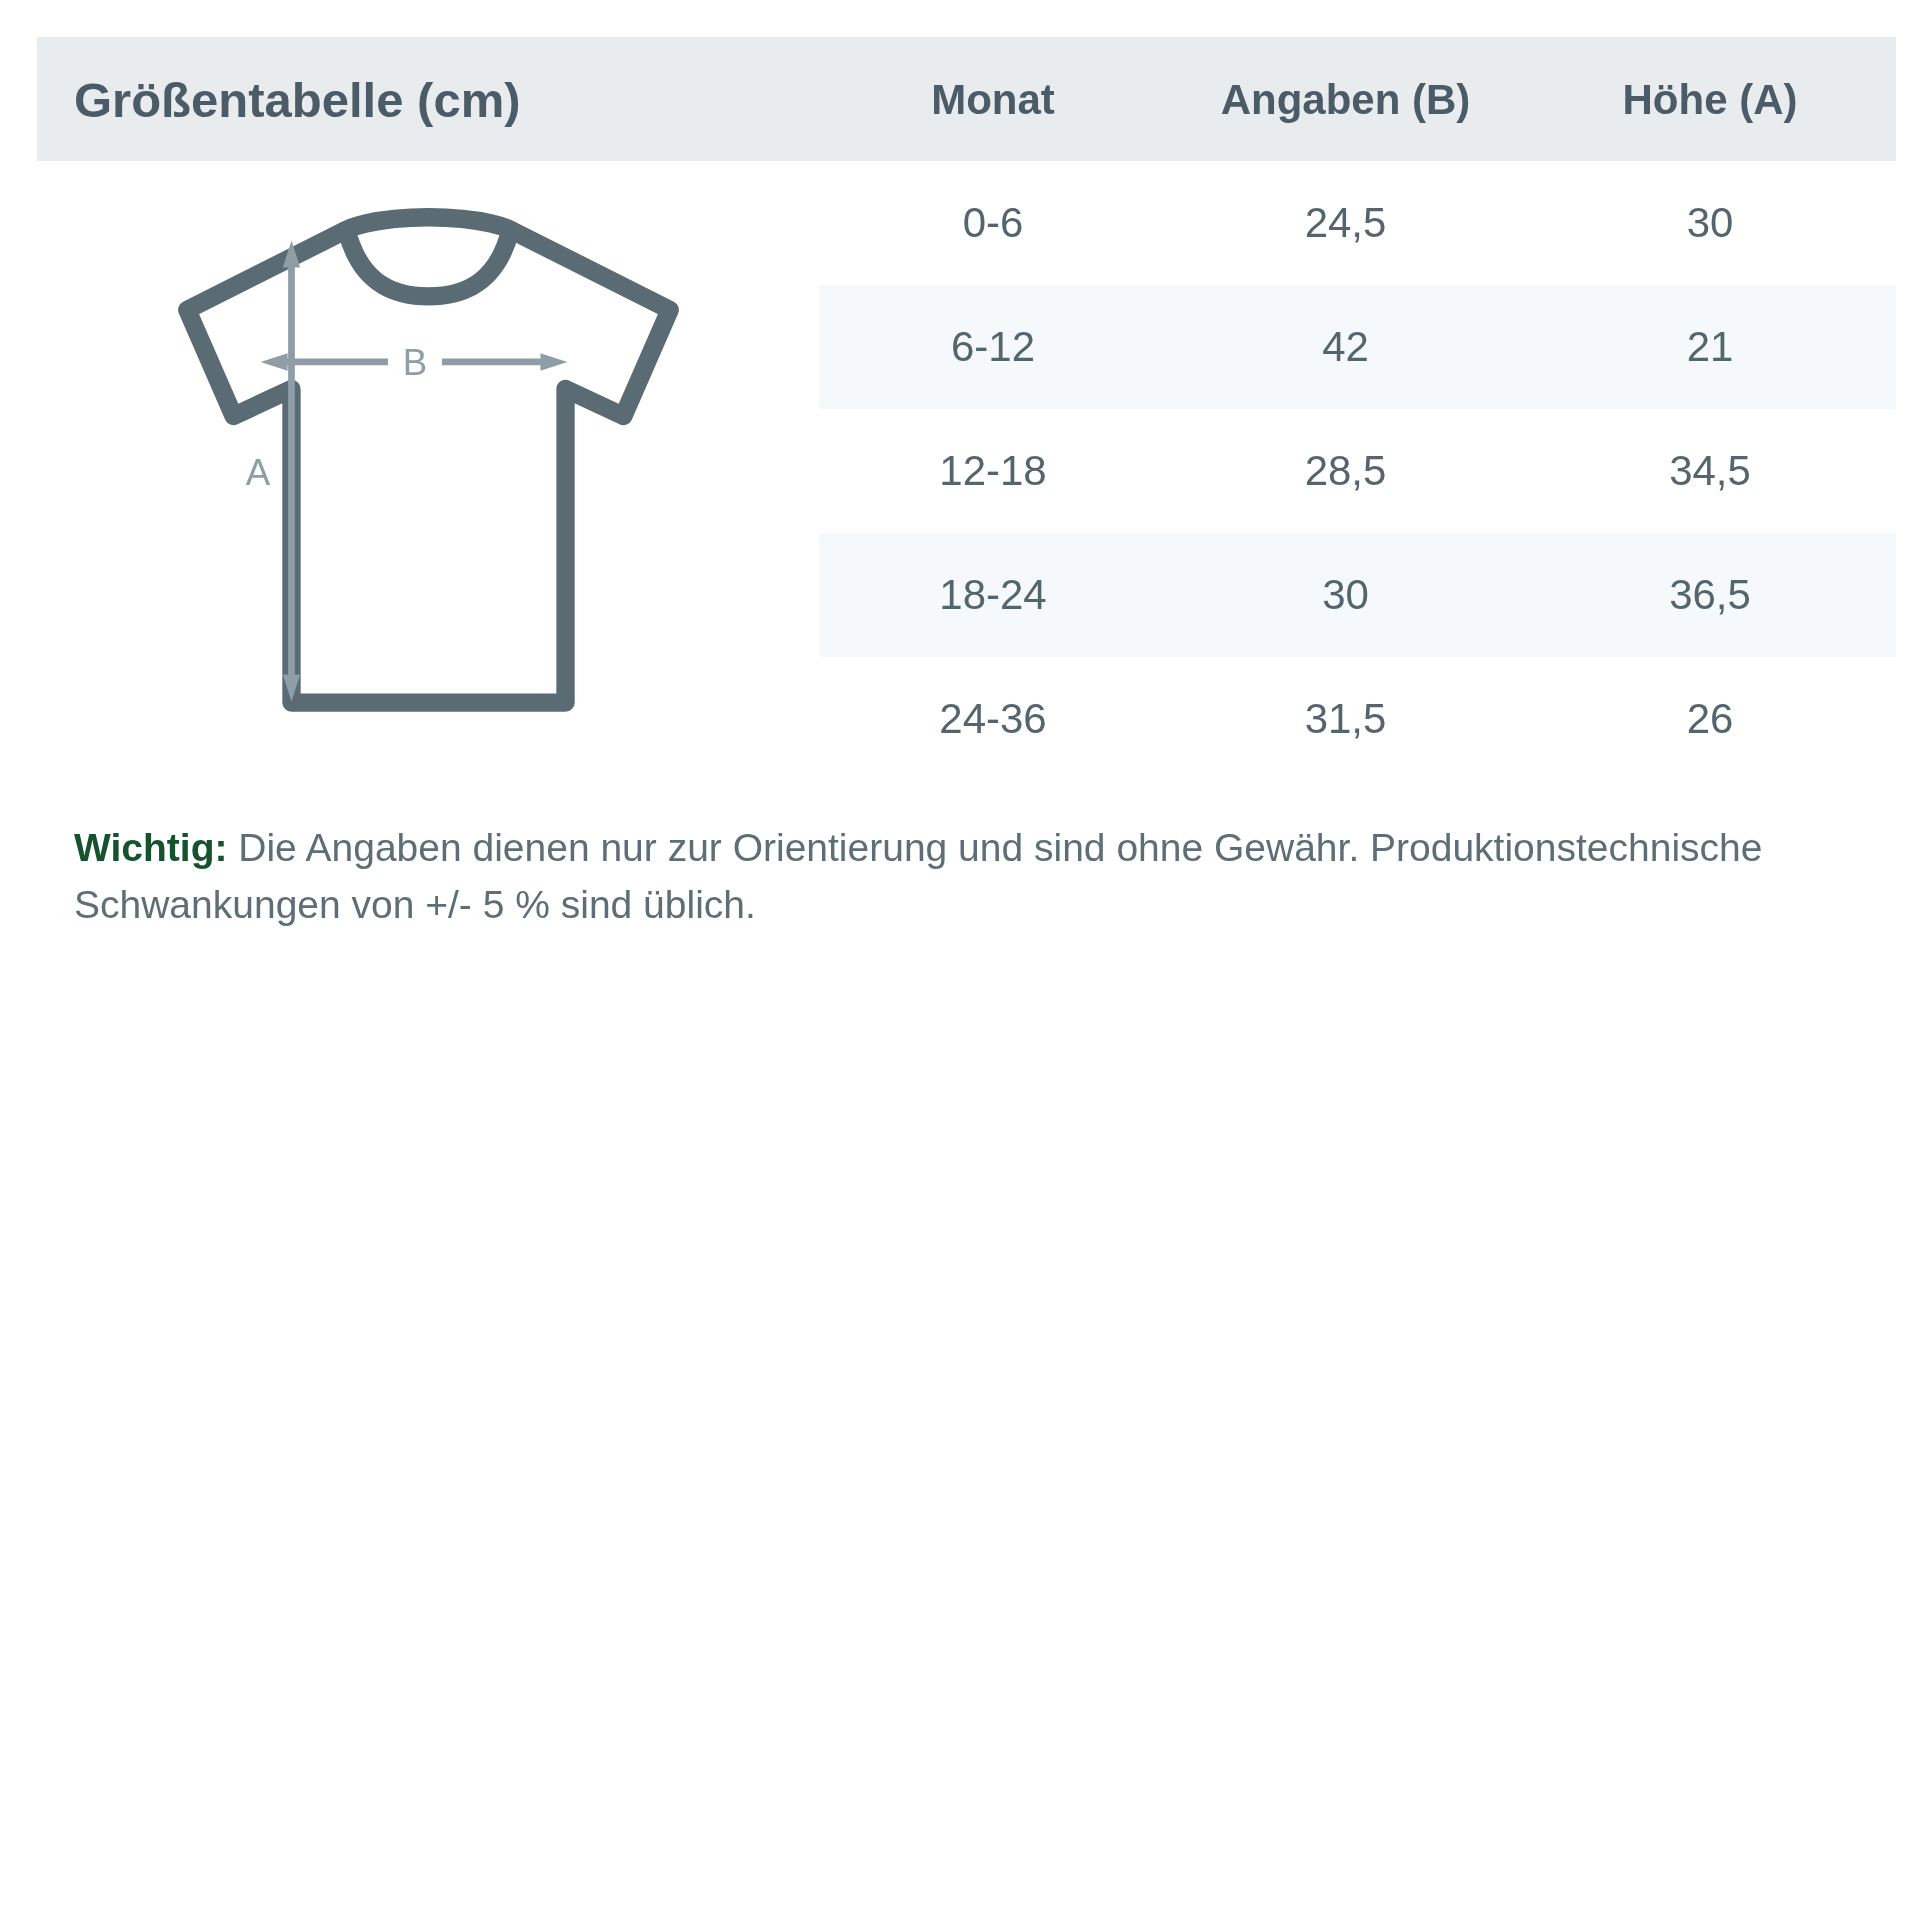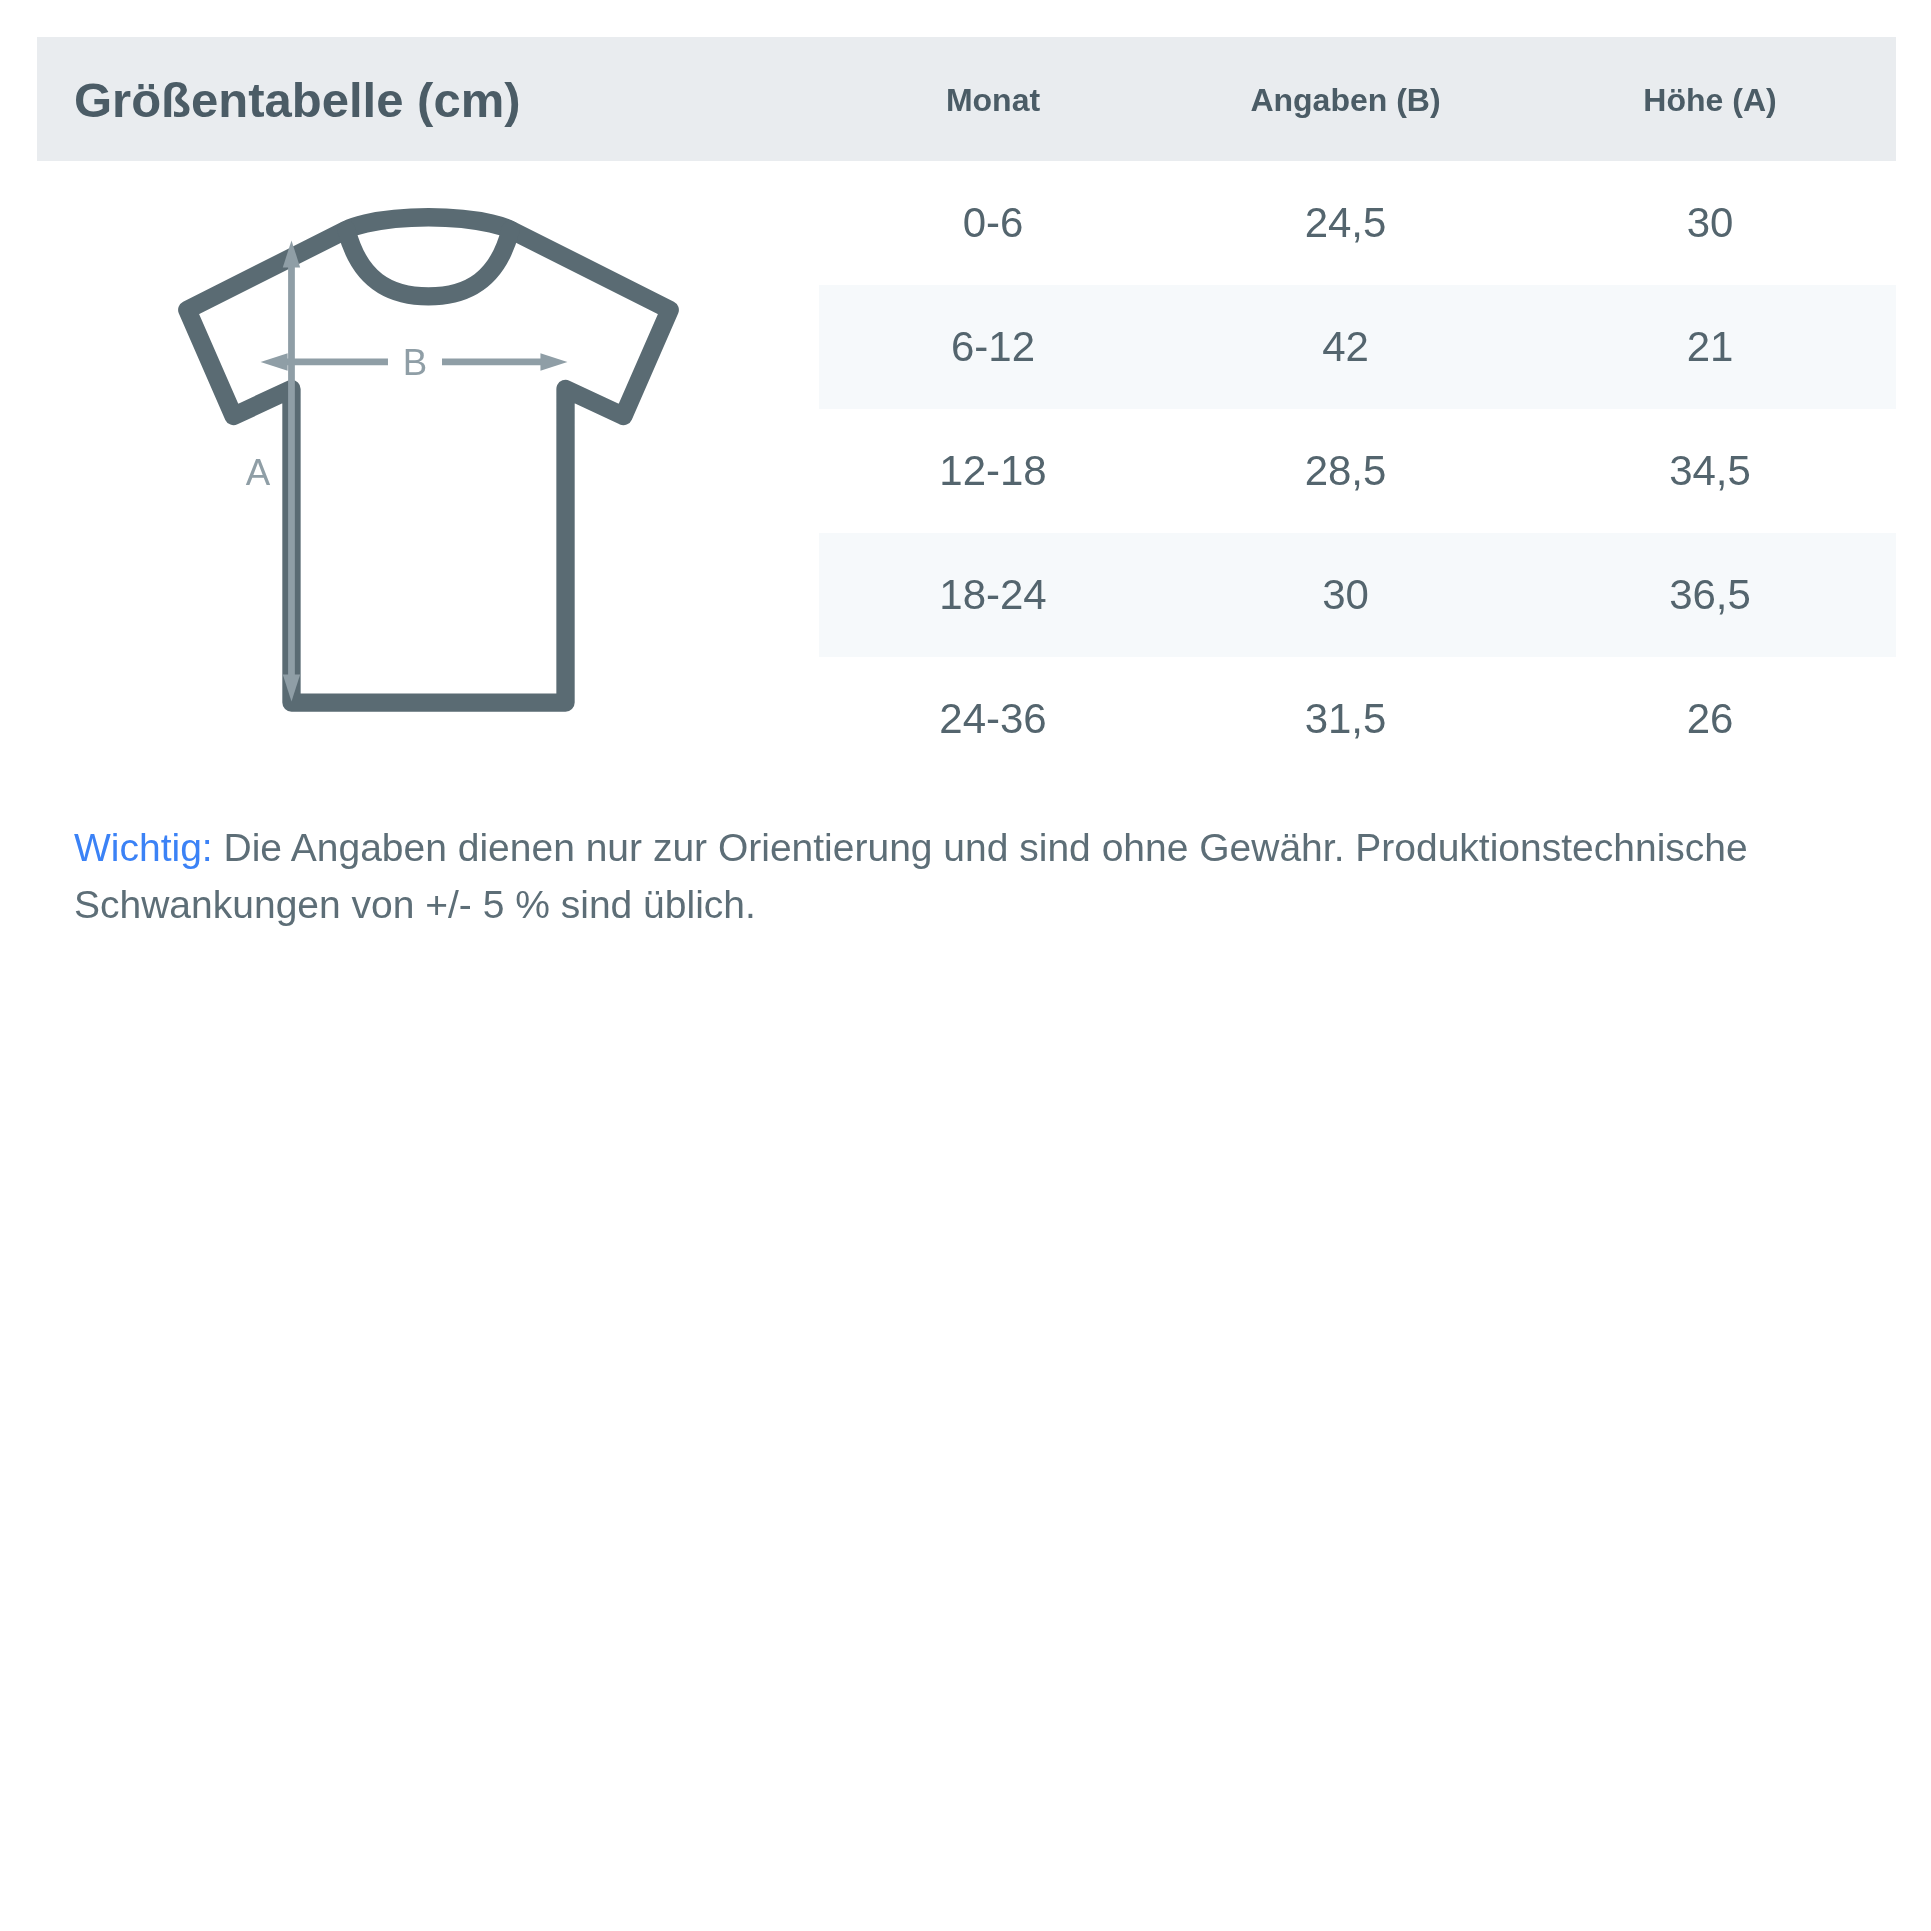--- a/index.html
+++ b/index.html
@@ -33,21 +33,21 @@
 
   .size-table col.c-illu  { width: 782px; }
   .size-table col.c-month { width: 348px; }
   .size-table col.c-width { width: 357px; }
   .size-table col.c-height{ width: 372px; }
 
   thead tr {
     background: #e9ecef;
   }
   thead th {
-    font-size: 32px;
+    font-size: 42px;
     font-weight: bold;
     color: #4b5c66;
     padding: 35px 0 33px 0;
     text-align: center;
     vertical-align: middle;
   }
   thead th.head-title {
     text-align: left;
     padding-left: 37px;
     font-size: 49px;
@@ -81,22 +81,22 @@
 
   
   .note {
     margin: 39px 0 0 37px;
     width: 1767px;
     font-size: 39px;
     line-height: 1.45;
     color: #5d6e77;
   }
   .note b {
-    color: #3b82f6;
-    font-weight: normal;
+    color: #14532d;
+    font-weight: bold;
   }
 </style>
 </head>
 <body>
 
 <div class="sheet">
 
   <table class="size-table">
     <colgroup>
       <col class="c-illu">

